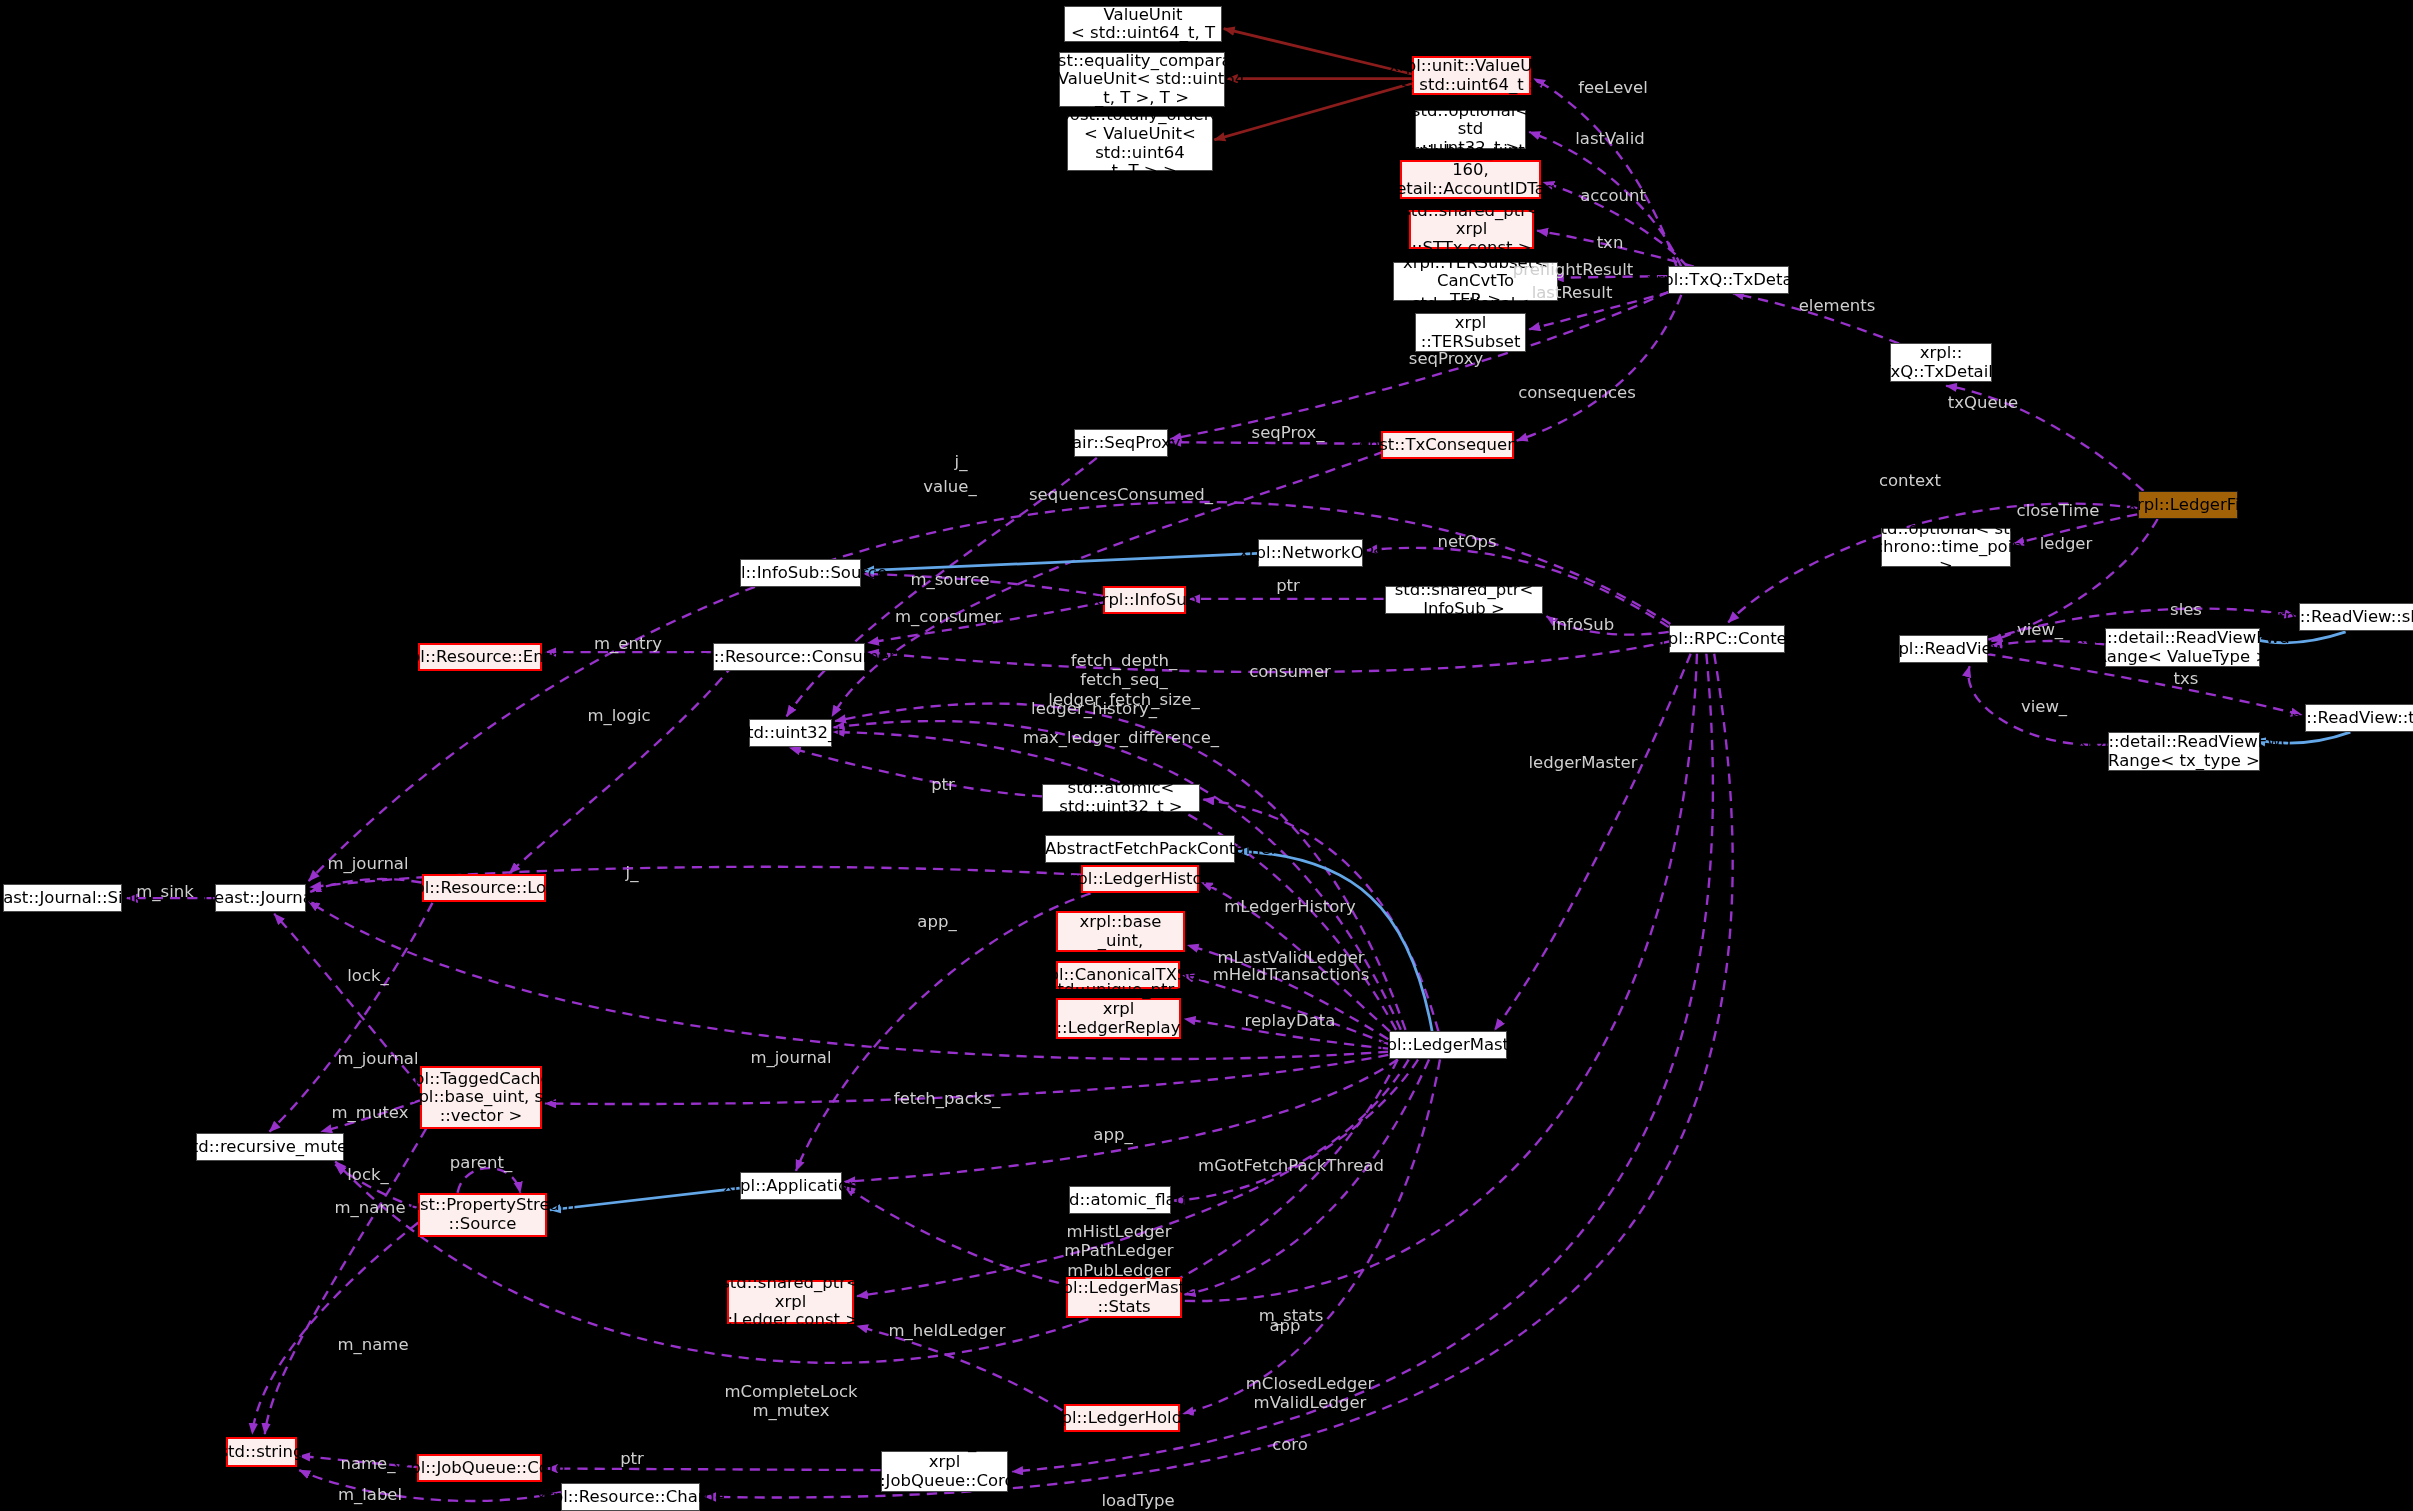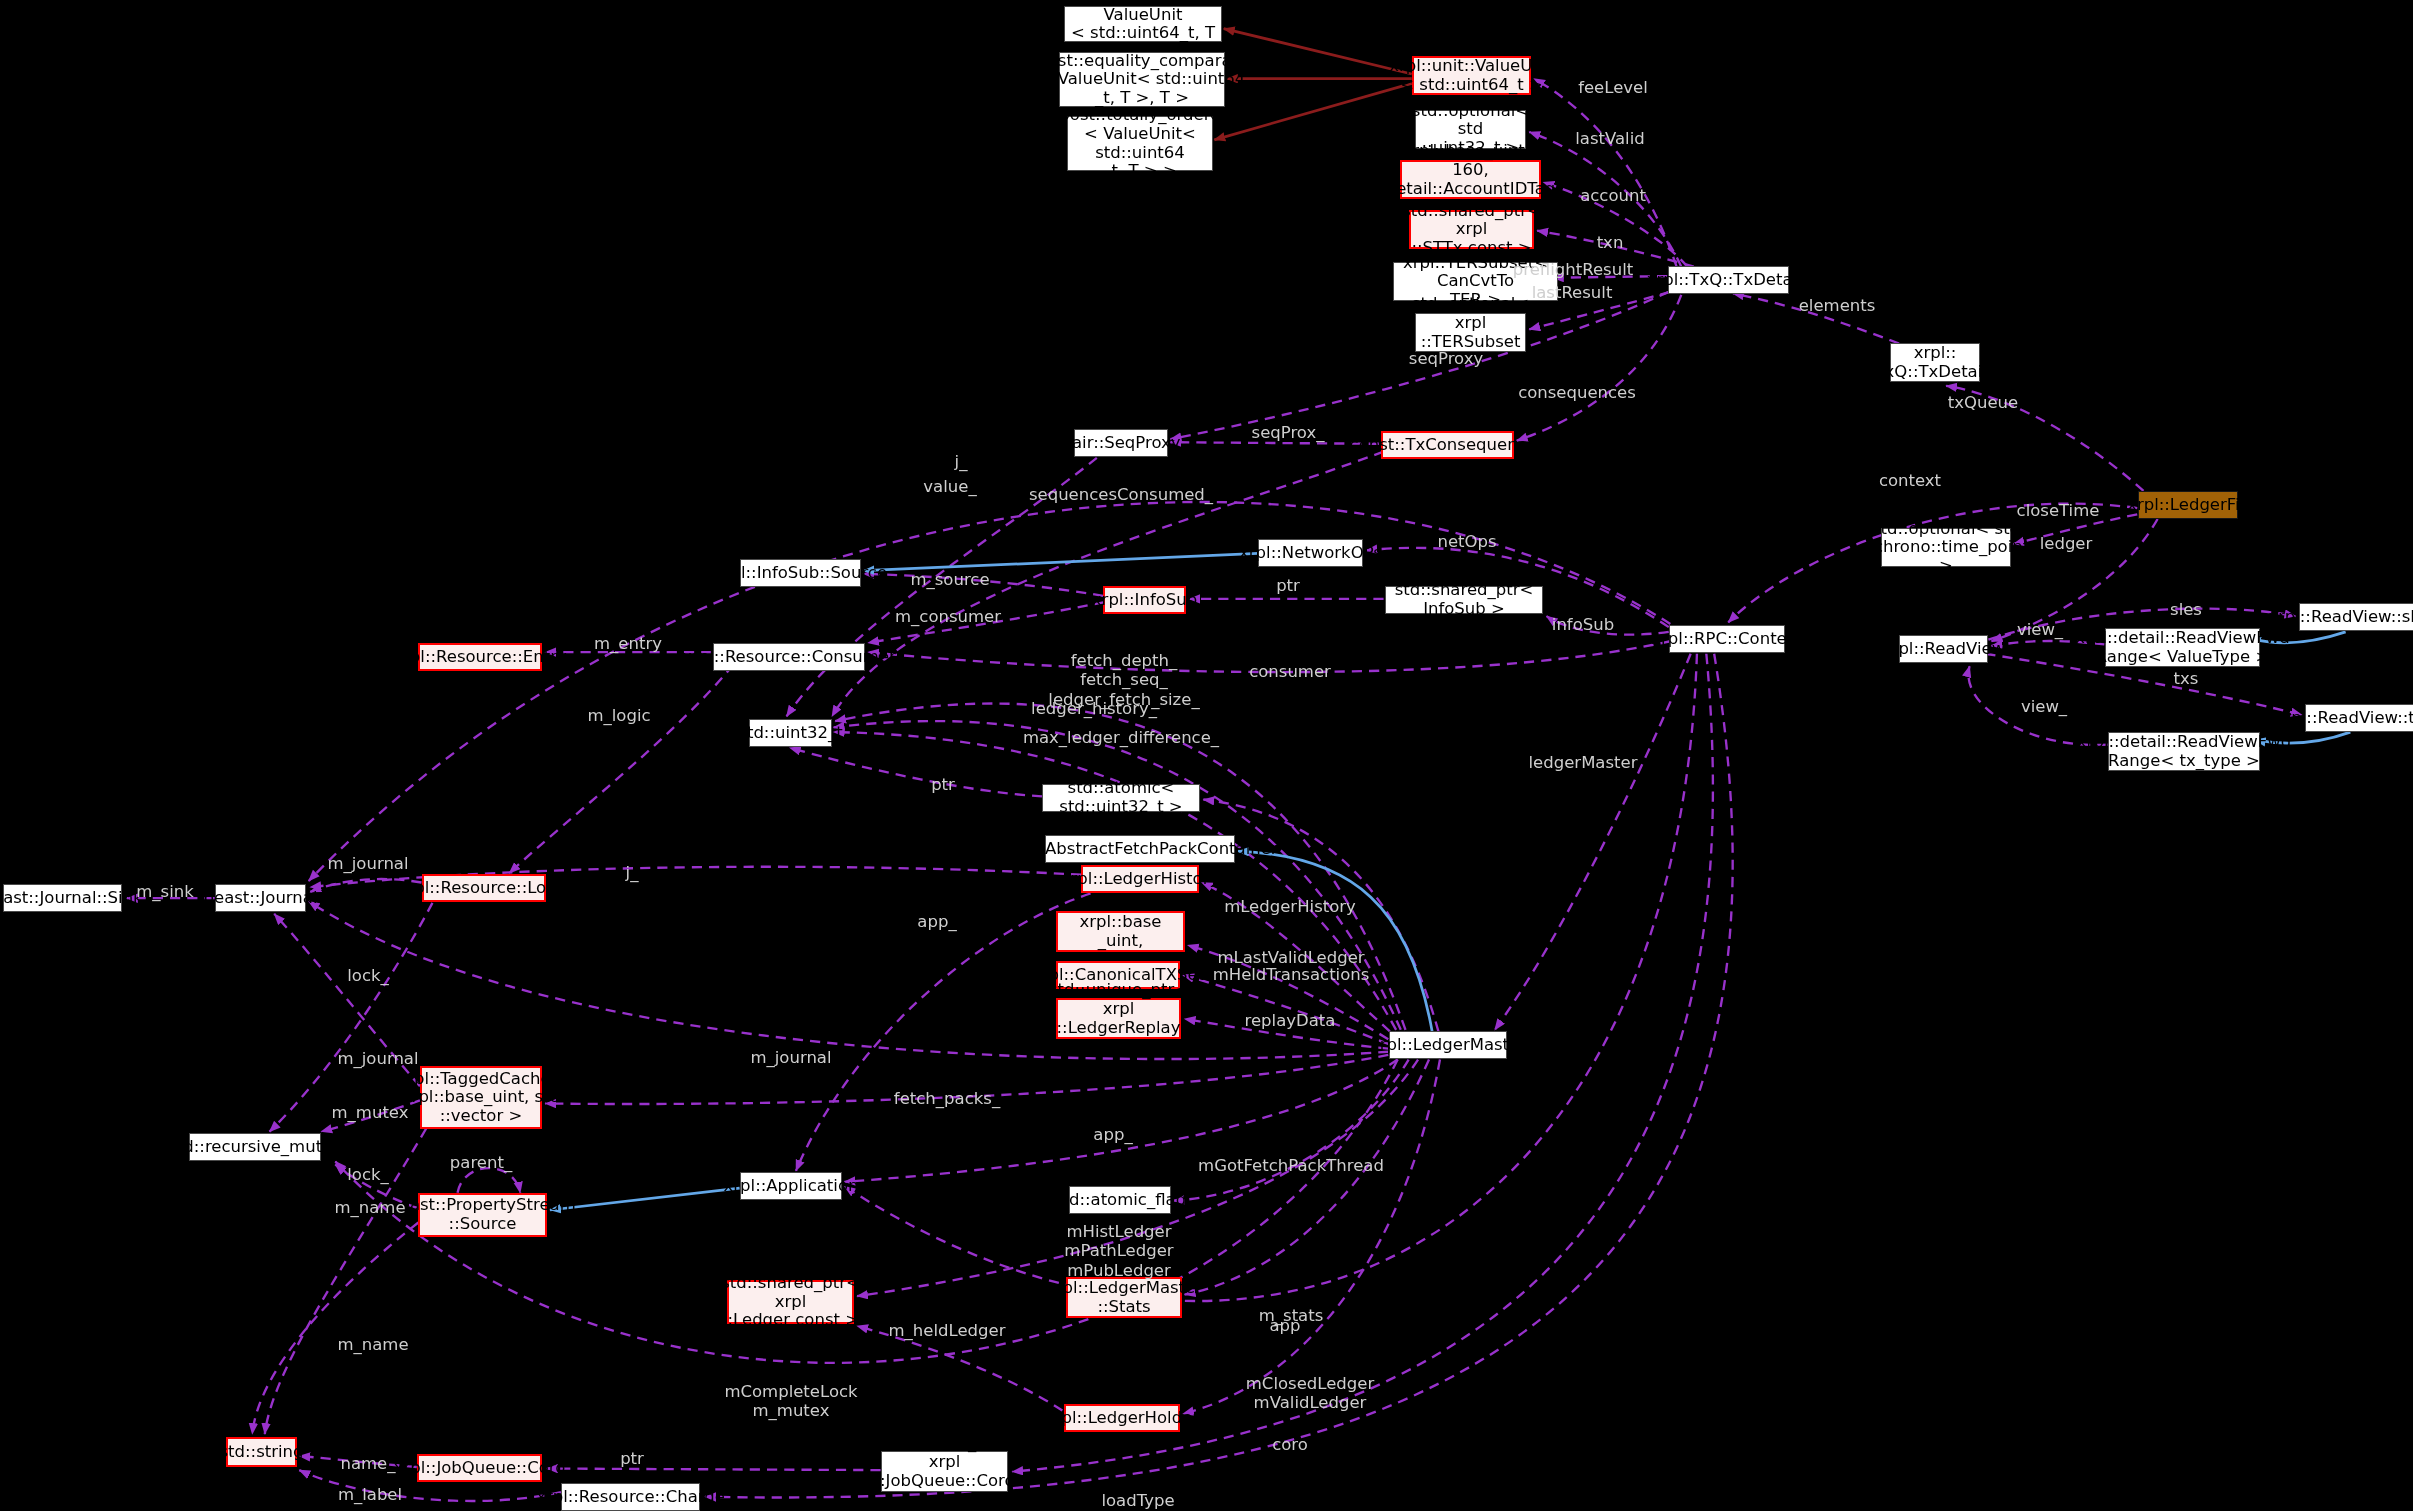--- a/index.html
+++ b/index.html
@@ -128,21 +128,21 @@
 detail::AccountIDTag &gt;</div>
 <div class="node red" style="left:1409px;top:210px;width:125px;height:39px">std::shared_ptr&lt; xrpl
 ::STTx const &gt;</div>
 <div class="node" style="left:1393px;top:262px;width:165px;height:39px">xrpl::TERSubset&lt; CanCvtTo
 TER &gt;</div>
 <div class="node" style="left:1415px;top:313px;width:111px;height:39px">std::optional&lt; xrpl
 ::TERSubset &gt;</div>
 <div class="node" style="left:1074px;top:429px;width:94px;height:28px">pair::SeqProxy</div>
 <div class="node red" style="left:1381px;top:431px;width:133px;height:28px">const::TxConsequences</div>
 <div class="node" style="left:1668px;top:266px;width:121px;height:28px">xrpl::TxQ::TxDetails</div>
-<div class="node" style="left:1890px;top:343px;width:90px;height:39px">std::vector&lt; xrpl::
+<div class="node" style="left:1890px;top:343px;width:102px;height:39px">std::vector&lt; xrpl::
 TxQ::TxDetails &gt;</div>
 <div class="node main" style="left:2138px;top:491px;width:100px;height:28px">xrpl::LedgerFill</div>
 <div class="node" style="left:1881px;top:528px;width:130px;height:39px">std::optional&lt; std
 ::chrono::time_point &gt;</div>
 <div class="node" style="left:1899px;top:635px;width:89px;height:28px">xrpl::ReadView</div>
 <div class="node" style="left:2105px;top:628px;width:155px;height:39px">xrpl::detail::ReadViewFwd
 Range&lt; ValueType &gt;</div>
 <div class="node" style="left:2299px;top:603px;width:149px;height:28px">xrpl::ReadView::sles_type</div>
 <div class="node" style="left:2305px;top:704px;width:143px;height:28px">xrpl::ReadView::txs_type</div>
 <div class="node" style="left:2108px;top:732px;width:152px;height:39px">xrpl::detail::ReadViewFwd
@@ -163,21 +163,21 @@
 <div class="node" style="left:3.1px;top:884px;width:119px;height:28px">beast::Journal::Sink</div>
 <div class="node red" style="left:1056px;top:911px;width:129px;height:41px">std::pair&lt; xrpl::base
 _uint, std::uint32_t &gt;</div>
 <div class="node red" style="left:1056px;top:961px;width:124px;height:28px">xrpl::CanonicalTXSet</div>
 <div class="node red" style="left:1056px;top:998px;width:125px;height:41px">std::unique_ptr&lt; xrpl
 ::LedgerReplay &gt;</div>
 <div class="node" style="left:1389px;top:1031px;width:118px;height:28px">xrpl::LedgerMaster</div>
 <div class="node red" style="left:420px;top:1066px;width:122px;height:63px">xrpl::TaggedCache&lt;
 xrpl::base_uint, std
 ::vector &gt;</div>
-<div class="node" style="left:189px;top:1133px;width:132px;height:28px">std::recursive_mutex</div>
+<div class="node" style="left:196px;top:1133px;width:148px;height:28px">std::recursive_mutex</div>
 <div class="node red" style="left:418px;top:1193px;width:129px;height:44px">beast::PropertyStream
 ::Source</div>
 <div class="node" style="left:740px;top:1172px;width:102px;height:28px">xrpl::Application</div>
 <div class="node" style="left:1069px;top:1186px;width:102px;height:28px">std::atomic_flag</div>
 <div class="node red" style="left:727px;top:1280px;width:127px;height:44px">std::shared_ptr&lt; xrpl
 ::Ledger const &gt;</div>
 <div class="node red" style="left:1066px;top:1277px;width:116px;height:41px">xrpl::LedgerMaster
 ::Stats</div>
 <div class="node red" style="left:1064px;top:1404px;width:116px;height:28px">xrpl::LedgerHolder</div>
 <div class="node red" style="left:226px;top:1437px;width:71px;height:30px">std::string</div>

